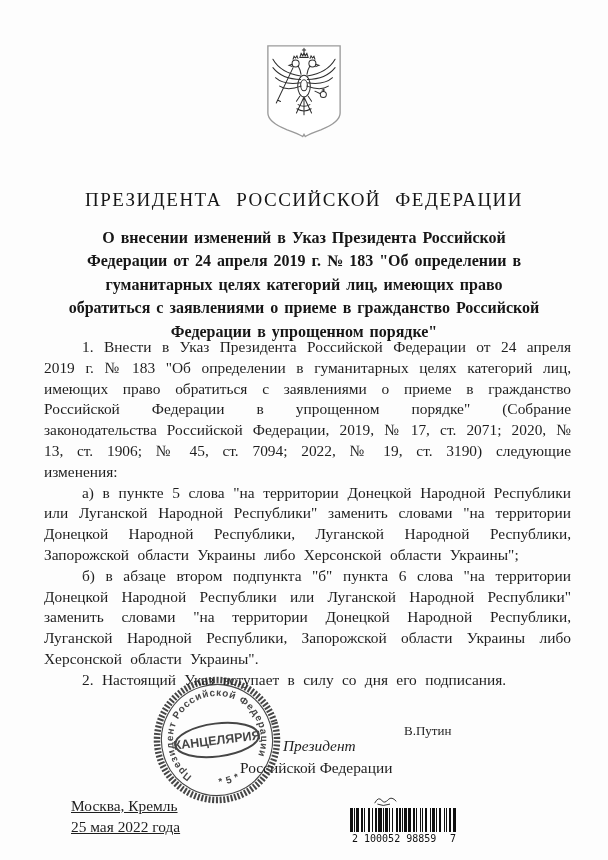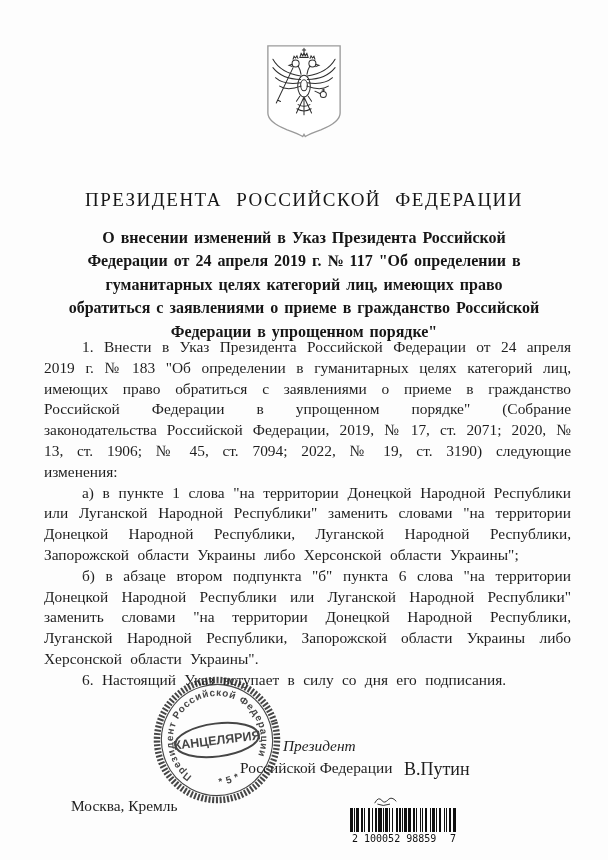--- a/index.html
+++ b/index.html
@@ -30,23 +30,23 @@
   
   .stamp { position:absolute; left:141px; top:669px; opacity:.88; }
   .stamp circle, .stamp ellipse { stroke:#2d2d2d; }
   .stamp .ring-text { font-family:"Liberation Sans", sans-serif; font-size:10px;
     font-weight:bold; fill:#2d2d2d; letter-spacing:.8px; }
   .stamp .center-text { font-family:"Liberation Sans", sans-serif; font-size:12.5px;
     font-weight:bold; fill:#2d2d2d; }
   
   .sig-line1 { position:absolute; left:283px; top:737px; font-size:15.4px;font-style:italic; }
   .sig-line2 { position:absolute; left:240px; top:759px; font-size:15.4px; }
-  .sig-name  { position:absolute; left:404px; top:759px; font-size:18px; }
-  
-  .footer { position:absolute; left:71px; top:796px; font-size:15.4px; line-height:20.5px; }
+  .sig-name  { position:absolute; left:404px; top:723px; font-size:13px; }
+  
+  .footer { position:absolute; left:71px; top:796px; font-size:15.4px; line-height:20.5px;text-decoration:underline; }
   .footer div { white-space:nowrap; }
   
   .barcode { position:absolute; left:306px; top:794px; width:112px;padding-left:44px; }
   .paraph { display:block; margin-left:22px; height:13px; }
   .bars { display:flex; height:24px; width:106px; margin-top:1px; }
   .bars div { height:100%; }
   .digits {
     display:flex; justify-content:space-between; width:104px; padding:0 2px;
     font-family:"DejaVu Sans Mono", monospace; font-size:10px; margin-top:1px; color:#111;
   }
@@ -82,27 +82,27 @@
       <circle cx="73" cy="62" r="3.6"></circle>
       <path d="M73 58.4 v-3 M71.5 56.5 h3"></path>
       <path d="M63 58 L69.5 61"></path>
       <path d="M45 64 l-4 6 M55 64 l4 6"></path>
       <path d="M50 65 L41 84 M50 66 L50 86 M50 65 L59 84"></path>
       <path d="M43 74 Q50 78 57 74 M41.5 79 Q50 84 58.5 79"></path>
     </g>
   </svg>
 
   <div class="doc-subtitle">ПРЕЗИДЕНТА РОССИЙСКОЙ ФЕДЕРАЦИИ</div>
-  <div class="subject">О внесении изменений в Указ Президента Российской Федерации от 24 апреля 2019 г. № 117 "Об определении в гуманитарных целях категорий лиц, имеющих право обратиться с заявлениями о приеме в гражданство Российской Федерации в упрощенном порядке"</div>
+  <div class="subject">О внесении изменений в Указ Президента Российской Федерации от 24 апреля 2019 г. № 183 "Об определении в гуманитарных целях категорий лиц, имеющих право обратиться с заявлениями о приеме в гражданство Российской Федерации в упрощенном порядке"</div>
 
   <div class="body-text">
     <p>1. Внести в Указ Президента Российской Федерации от 24 апреля 2019 г. № 183 "Об определении в гуманитарных целях категорий лиц, имеющих право обратиться с заявлениями о приеме в гражданство Российской Федерации в упрощенном порядке" (Собрание законодательства Российской Федерации, 2019, № 17, ст. 2071; 2020, № 13, ст. 1906; № 45, ст. 7094; 2022, № 19, ст. 3190) следующие изменения:</p>
-    <p>а) в пункте 1 слова "на территории Донецкой Народной Республики или Луганской Народной Республики" заменить словами "на территории Донецкой Народной Республики, Луганской Народной Республики, Запорожской области Украины либо Херсонской области Украины";</p>
+    <p>а) в пункте 5 слова "на территории Донецкой Народной Республики или Луганской Народной Республики" заменить словами "на территории Донецкой Народной Республики, Луганской Народной Республики, Запорожской области Украины либо Херсонской области Украины";</p>
     <p>б) в абзаце втором подпункта "б" пункта 6 слова "на территории Донецкой Народной Республики или Луганской Народной Республики" заменить словами "на территории Донецкой Народной Республики, Луганской Народной Республики, Запорожской области Украины либо Херсонской области Украины".</p>
-    <p>6. Настоящий Указ вступает в силу со дня его подписания.</p>
+    <p>2. Настоящий Указ вступает в силу со дня его подписания.</p>
   </div>
 
   <div class="sig-line1">Президент</div>
   <div class="sig-line2">Российской Федерации</div>
   <div class="sig-name">В.Путин</div>
 
   <svg class="stamp" width="152" height="142" viewBox="-76 -71 152 142" xmlns="http://www.w3.org/2000/svg">
     <defs>
       <path id="ringTop" d="M -36 25.2 A 44 44 0 1 1 36 25.2" fill="none"></path>
       <path id="ringBottom" d="M -22.5 39 A 45 45 0 0 0 22.5 39" fill="none"></path>
@@ -114,20 +114,21 @@
       <text class="ring-text"><textPath href="#ringBottom" startOffset="50%" text-anchor="middle">* 5 *</textPath></text>
     </g>
     <g transform="rotate(-7)">
       <ellipse rx="42" ry="16.5" fill="none" stroke-width="2"></ellipse>
       <text class="center-text" y="4.5" text-anchor="middle">КАНЦЕЛЯРИЯ</text>
     </g>
   </svg>
 
   <div class="footer">
     <div>Москва, Кремль</div>
+    <div>25 мая 2022 года</div>
   </div>
 
   <div class="barcode">
     <svg class="paraph" viewBox="0 0 30 14" width="27" height="13">
       <path d="M3 10 Q7 2 11 7 Q14 11 18 6 Q22 2 27 8 M6 11 q6 3 14 0" stroke="#333" fill="none" stroke-width="1.1"></path>
     </svg>
     <div class="bars">
         <div style="flex-grow: 2; background: rgb(16, 16, 16);"></div>
         <div style="flex-grow: 1; background: transparent;"></div>
         <div style="flex-grow: 1; background: rgb(16, 16, 16);"></div>

